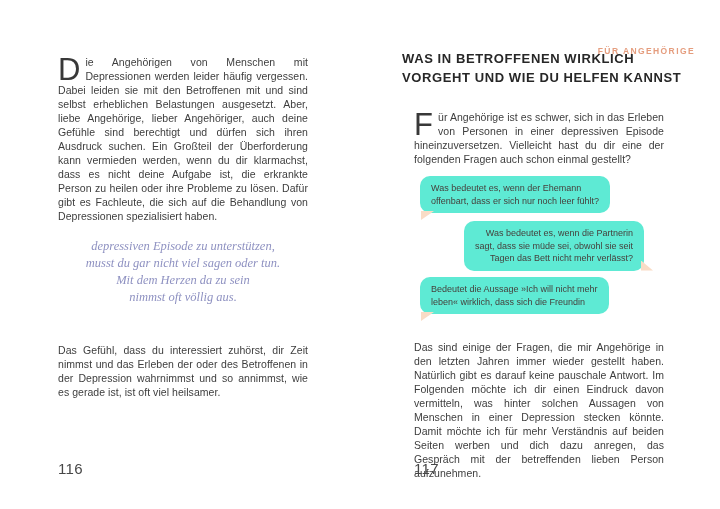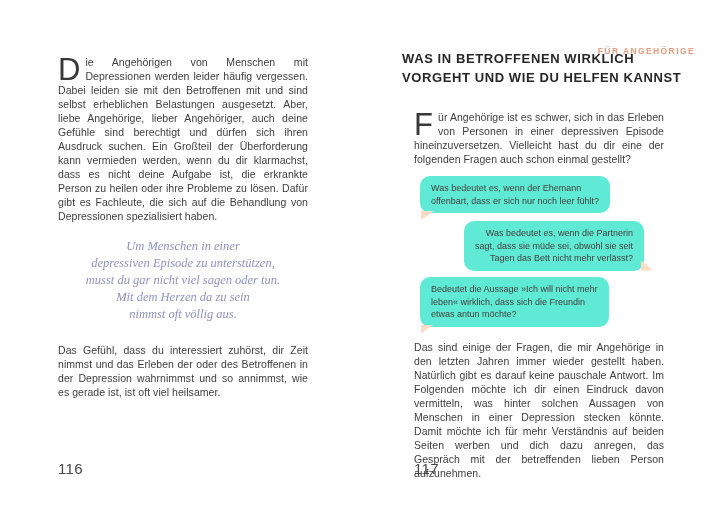--- a/index.html
+++ b/index.html
@@ -63,21 +63,20 @@
 </head>
 <body>
 
 <div class="spread">
 
   <div class="abs bodytext" style="left:58px; top:55px;">
     <span class="dropcap">D</span><span>ie Angehörigen von Menschen mit Depressionen werden leider häufig vergessen. Dabei leiden sie mit den Betroffenen mit und sind selbst erheblichen Belastungen ausgesetzt. Aber, liebe Angehörige, lieber Angehöriger, auch deine Gefühle sind berechtigt und dürfen sich ihren Ausdruck suchen. Ein Großteil der Überforderung kann vermieden werden, wenn du dir klarmachst, dass es nicht deine Aufgabe ist, die erkrankte Person zu heilen oder ihre Probleme zu lösen. Dafür gibt es Fachleute, die sich auf die Behandlung von Depressionen spezialisiert haben.</span>
   </div>
 
   <div class="abs quote" style="left:58px; top:238px;">
-    <div>Um Menschen in einer</div>
     <div>depressiven Episode zu unterstützen,</div>
     <div>musst du gar nicht viel sagen oder tun.</div>
     <div>Mit dem Herzen da zu sein</div>
     <div>nimmst oft völlig aus.</div>
   </div>
 
   <div class="abs bodytext" style="left:58px; top:343px;">Das Gefühl, dass du interessiert zuhörst, dir Zeit nimmst und das Erleben der oder des Betroffenen in der Depression wahrnimmst und so annimmst, wie es gerade ist, ist oft viel heilsamer.</div>
 
   <div class="abs page-number" style="left:58px; top:460px;">116</div>
 
@@ -101,21 +100,20 @@
   <div class="bubble" style="right:76px; top:221px;text-align:right;">
     <div>Was bedeutet es, wenn die Partnerin</div>
     <div>sagt, dass sie müde sei, obwohl sie seit</div>
     <div>Tagen das Bett nicht mehr verlässt?</div>
     <span class="tail-right"></span>
   </div>
 
   <div class="bubble" style="left:420px; top:277px;">
     <div>Bedeutet die Aussage »Ich will nicht mehr</div>
     <div>leben« wirklich, dass sich die Freundin</div>
-    <div>etwas antun möchte?</div>
     <span class="tail-left"></span>
   </div>
 
   <div class="abs bodytext" style="left:414px; top:340px;">Das sind einige der Fragen, die mir Angehörige in den letzten Jahren immer wieder gestellt haben. Natürlich gibt es darauf keine pauschale Antwort. Im Folgenden möchte ich dir einen Eindruck davon vermitteln, was hinter solchen Aussagen von Menschen in einer Depression stecken könnte. Damit möchte ich für mehr Verständnis auf beiden Seiten werben und dich dazu anregen, das Gespräch mit der betreffenden lieben Person aufzunehmen.</div>
 
   <div class="abs page-number" style="left:414px; top:460px;">117</div>
 
 </div>
 
 </body></html>

